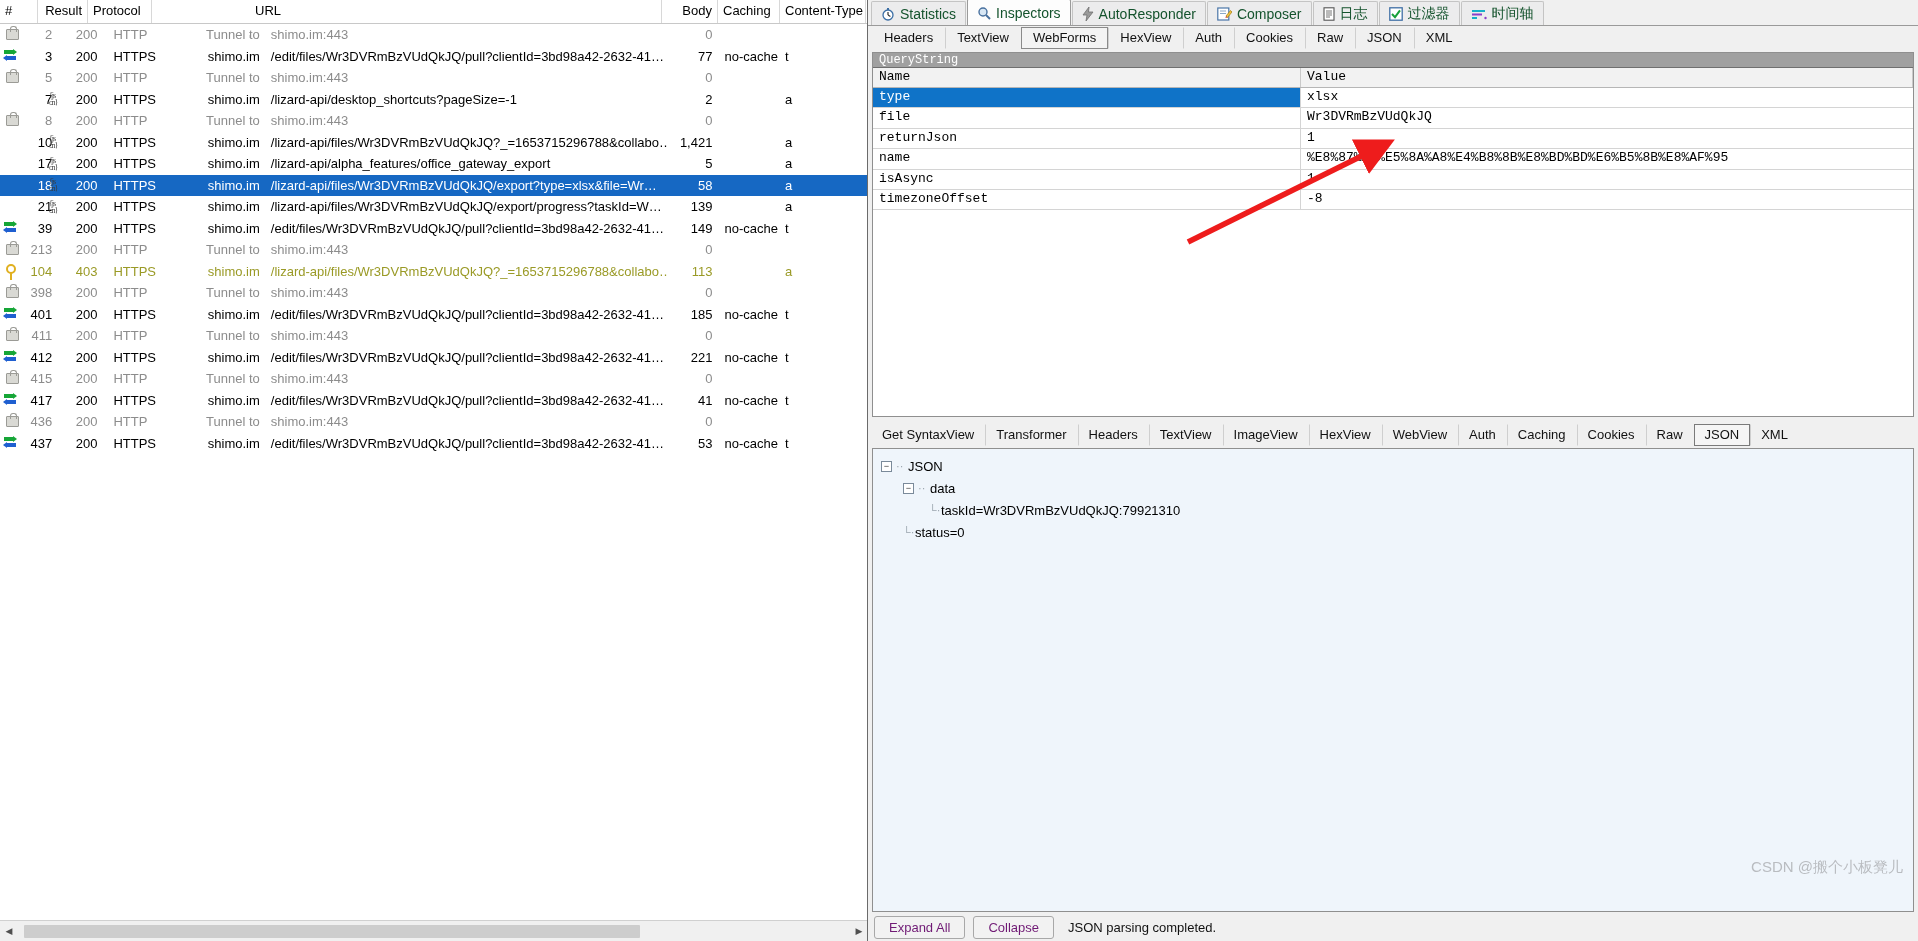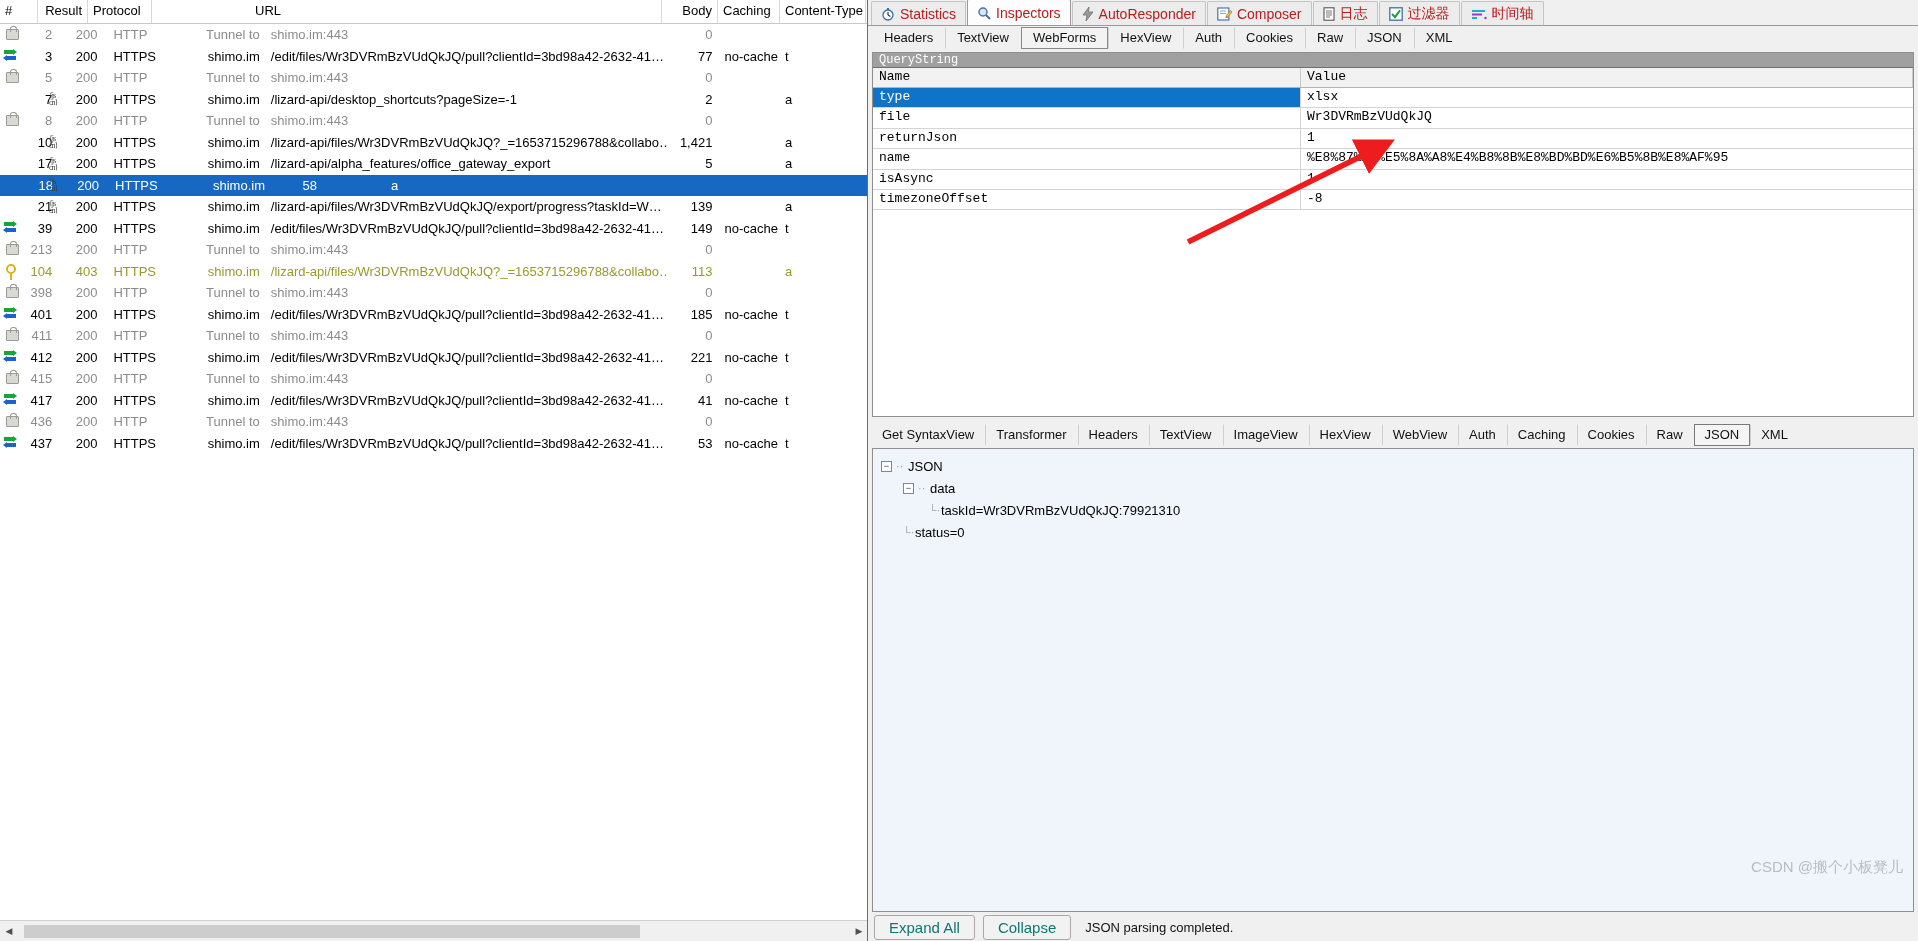--- a/index.html
+++ b/index.html
@@ -115,21 +115,21 @@
     position:relative;width:1050px;height:941px;box-sizing:border-box;
     background:#f0f0f0;overflow:hidden;
   }
   .top-tabs{
     display:flex;align-items:flex-end;height:26px;background:#f0f0f0;
     border-bottom:1px solid #9a9a9a;padding-left:3px;box-sizing:border-box;
   }
   .ttab{
     display:flex;align-items:center;gap:5px;height:24px;padding:0 9px;
     font-size:14px;box-sizing:border-box;background:#ececed;
-    border:1px solid #c4c4c4;border-bottom:none;margin-right:1px;color:#b91c1c;
+    border:1px solid #c4c4c4;border-bottom:none;margin-right:1px;color:#14532d;
     border-radius:2px 2px 0 0;
   }
   .ttab.active{background:#fdfdfd;height:26px;border-color:#9a9a9a;position:relative;z-index:2;}
 
   .sub-tabs{
     display:flex;align-items:center;height:24px;background:#f0f0f0;
     padding-left:4px;box-sizing:border-box;gap:0px;
   }
   .stab{
     font-size:13px;padding:2px 11px 3px 11px;color:#111;background:transparent;
@@ -189,21 +189,21 @@
   .tdash{display:inline-block;width:9px;color:#9aa4ae;margin-right:3px;font-size:11px;}
   .tlabel{font-size:13px;color:#000;}
 
   .bottom-bar{
     position:absolute;left:0;bottom:0;width:1050px;height:27px;
     background:#f0f0f0;display:flex;align-items:center;padding-left:6px;
     box-sizing:border-box;gap:8px;font-size:13px;overflow:hidden;
   }
   .bbtn{
     border:1px solid #a8a8a8;background:#f2f2f2;border-radius:3px;
-    padding:3px 14px;font-size:15px;color:#0f766e;
+    padding:3px 14px;font-size:13px;color:#701a75;
   }
   .bstatus{color:#111;font-size:13px;margin-left:6px;text-align:center;}
 
   .watermark{
     position:absolute;right:10px;bottom:34px;color:#b9bcc0;font-size:15px;
     font-family:"Liberation Sans",sans-serif;white-space:nowrap;
   }
 
   
   .annot{position:absolute;left:960px;top:140px;width:220px;height:120px;pointer-events:none;}
@@ -329,20 +329,21 @@
           <span class="ricon">
             <span class="ic-js">
               <span>{js</span>
               <span>cn}</span>
             </span>
           </span>
           <span class="cell c-num">18</span>
           <span class="cell c-result">200</span>
           <span class="cell c-proto">HTTPS</span>
           <span class="cell c-host">shimo.im</span>
+          <span class="cell c-url">/lizard-api/files/Wr3DVRmBzVUdQkJQ/export?type=xlsx&amp;file=Wr…</span>
           <span class="cell c-body">58</span>
           <span class="cell c-caching"></span>
           <span class="cell c-ctype">a</span>
         </div>
         <div class="row ">
           <span class="ricon">
             <span class="ic-js">
               <span>{js</span>
               <span>cn}</span>
             </span>

